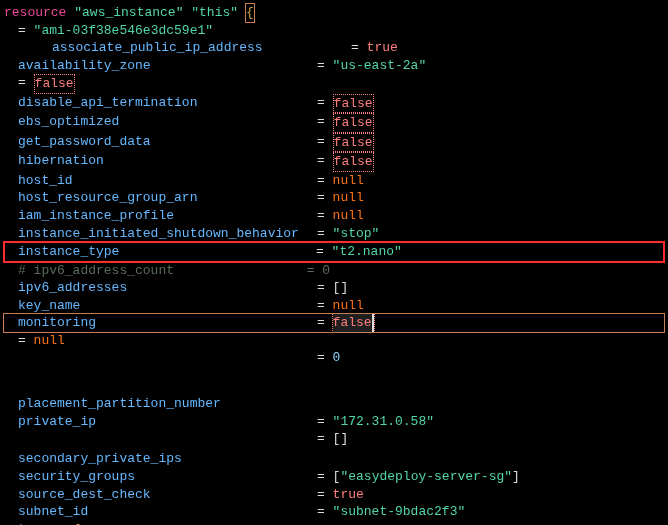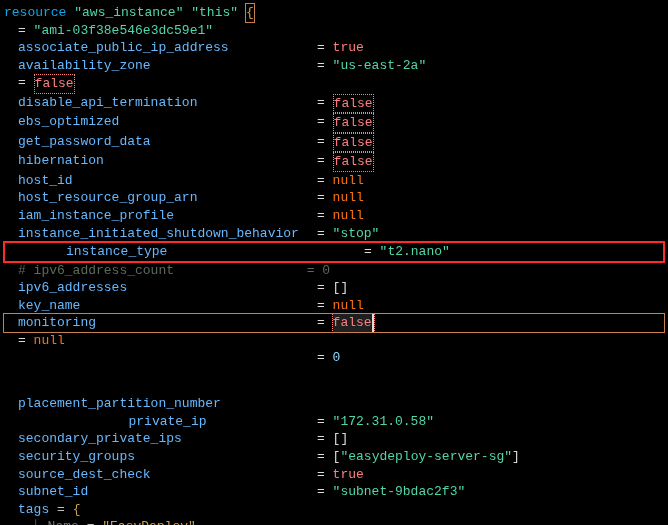--- a/index.html
+++ b/index.html
@@ -12,21 +12,21 @@
     line-height: 1.35;
     width: 668px;
     box-sizing: border-box;
   }
   .line {
     display: flex;
     white-space: pre;
   }
   .indent1 { padding-left: 14px; }
   .indent2 { padding-left: 28px; }
-  .keyword { color: #0ea5e9; font-family: Liberation Mono, monospace; } 
+  .keyword { color: #ec4899; font-family: Liberation Mono, monospace; } 
   .string  { color: #52d6a8; } 
   .eq      { color: #dcdcdc; }
   .bool-false { color: #ff7f7f; border: 1px dotted #ff7f7f; padding: 0 0px; }
   .bool-true  { color: #ff7f7f; }
   .null    { color: #f97316; } 
   .num     { color: #8cd6ff; }
   .brackets{ color: #dcdcdc; }
   .attr    { color: #66b8ff; } 
   .comment { color: #5a6b5a; }
   .tag-key { color: #737373; }
@@ -56,55 +56,55 @@
 </style>
 </head>
 <body>
 
 <div class="line">
   <span class="keyword">resource</span><span> </span><span class="string">"aws_instance"</span><span> </span><span class="string">"this"</span><span> </span><span class="sel-box brace">{</span>
 </div>
 
 <div id="attrs1">
     <div class="line indent1"><span class="eq">= </span><span class="string">"ami-03f38e546e3dc59e1"</span></div>
-    <div class="line indent1"><span class="attr" style="display: inline-block; width: 299px;">associate_public_ip_address</span><span class="eq">= </span><span class="bool-true">true</span></div>
+    <div class="line indent1"><span class="attr" style="display: inline-block; width: 299px; margin-left: 34px;">associate_public_ip_address</span><span class="eq">= </span><span class="bool-true">true</span></div>
     <div class="line indent1"><span class="attr" style="display: inline-block; width: 299px;">availability_zone</span><span class="eq">= </span><span class="string">"us-east-2a"</span></div>
     <div class="line indent1"><span class="eq">= </span><span class="bool-false">false</span></div>
     <div class="line indent1"><span class="attr" style="display: inline-block; width: 299px;">disable_api_termination</span><span class="eq">= </span><span class="bool-false">false</span></div>
     <div class="line indent1"><span class="attr" style="display: inline-block; width: 299px;">ebs_optimized</span><span class="eq">= </span><span class="bool-false">false</span></div>
     <div class="line indent1"><span class="attr" style="display: inline-block; width: 299px;">get_password_data</span><span class="eq">= </span><span class="bool-false">false</span></div>
     <div class="line indent1"><span class="attr" style="display: inline-block; width: 299px;">hibernation</span><span class="eq">= </span><span class="bool-false">false</span></div>
     <div class="line indent1"><span class="attr" style="display: inline-block; width: 299px;">host_id</span><span class="eq">= </span><span class="null">null</span></div>
     <div class="line indent1"><span class="attr" style="display: inline-block; width: 299px;">host_resource_group_arn</span><span class="eq">= </span><span class="null">null</span></div>
     <div class="line indent1"><span class="attr" style="display: inline-block; width: 299px;">iam_instance_profile</span><span class="eq">= </span><span class="null">null</span></div>
     <div class="line indent1"><span class="attr" style="display: inline-block; width: 299px;">instance_initiated_shutdown_behavior</span><span class="eq">= </span><span class="string">"stop"</span></div>
   </div>
 
 <div class="line red-box">
-  <span class="attr" style="display:inline-block;width:298px;margin-left:48px;">instance_type</span><span class="eq">= </span><span class="string">"t2.nano"</span>
+  <span class="attr" style="display:inline-block;width:298px;">instance_type</span><span class="eq">= </span><span class="string">"t2.nano"</span>
 </div>
 
 <div class="line indent1">
   <span class="comment"># ipv6_address_count                 = 0</span>
 </div>
 
 <div id="attrs2">
     <div class="line indent1"><span class="attr" style="display: inline-block; width: 299px;">ipv6_addresses</span><span class="eq">= </span><span class="brackets">[]</span></div>
     <div class="line indent1"><span class="attr" style="display: inline-block; width: 299px;">key_name</span><span class="eq">= </span><span class="null">null</span></div>
   </div>
 
 <div class="line indent1 sel-box" style="padding-right:4px;">
   <span class="attr" style="display:inline-block;width:299px;">monitoring</span><span class="eq">= </span><span class="cursor-false">false</span>
 </div>
 
 <div id="attrs3">
     <div class="line indent1"><span class="eq">= </span><span class="null">null</span></div>
     <div class="line indent1"><span class="attr" style="display: inline-block; width: 299px; margin-top: 46px;">placement_partition_number</span><span class="eq">= </span><span class="num">0</span></div>
-    <div class="line indent1"><span class="attr" style="display: inline-block; width: 299px; text-align: center;">private_ip</span><span class="eq">= </span><span class="string">"172.31.0.58"</span></div>
-    <div class="line indent1"><span class="attr" style="display: inline-block; width: 299px;">secondary_private_ips</span><span class="eq">= </span><span class="brackets">[]</span></div>
+    <div class="line indent1"><span class="attr" style="display: inline-block; width: 299px;">private_ip</span><span class="eq">= </span><span class="string">"172.31.0.58"</span></div>
+    <div class="line indent1"><span class="attr" style="display: inline-block; width: 299px; margin-top: 20px;">secondary_private_ips</span><span class="eq">= </span><span class="brackets">[]</span></div>
     <div class="line indent1"><span class="attr" style="display: inline-block; width: 299px;">security_groups</span><span class="eq">= </span><span><span class="bracketpair">[</span><span class="string">"easydeploy-server-sg"</span><span class="bracketpair">]</span></span></div>
     <div class="line indent1"><span class="attr" style="display: inline-block; width: 299px;">source_dest_check</span><span class="eq">= </span><span class="bool-true">true</span></div>
     <div class="line indent1"><span class="attr" style="display: inline-block; width: 299px;">subnet_id</span><span class="eq">= </span><span class="string">"subnet-9bdac2f3"</span></div>
   </div>
 
 <div class="line indent1">
   <span class="attr">tags</span><span> = </span><span class="brace">{</span>
 </div>
 <div class="line indent2">
   <span style="color:#555">│ </span><span class="tag-key">Name</span><span> = </span><span class="tag-val">"EasyDeploy"</span>

